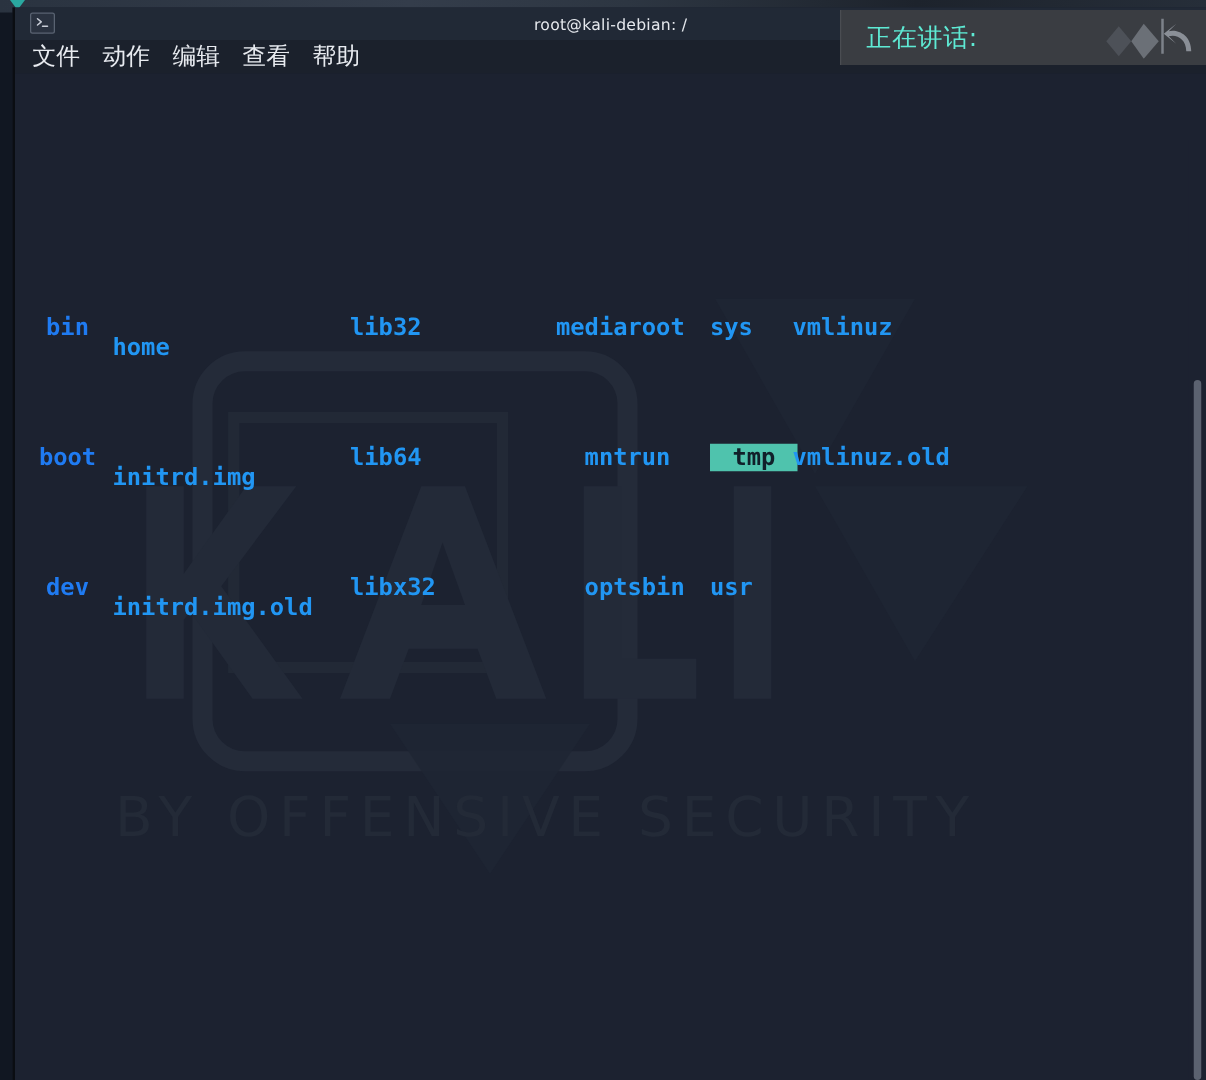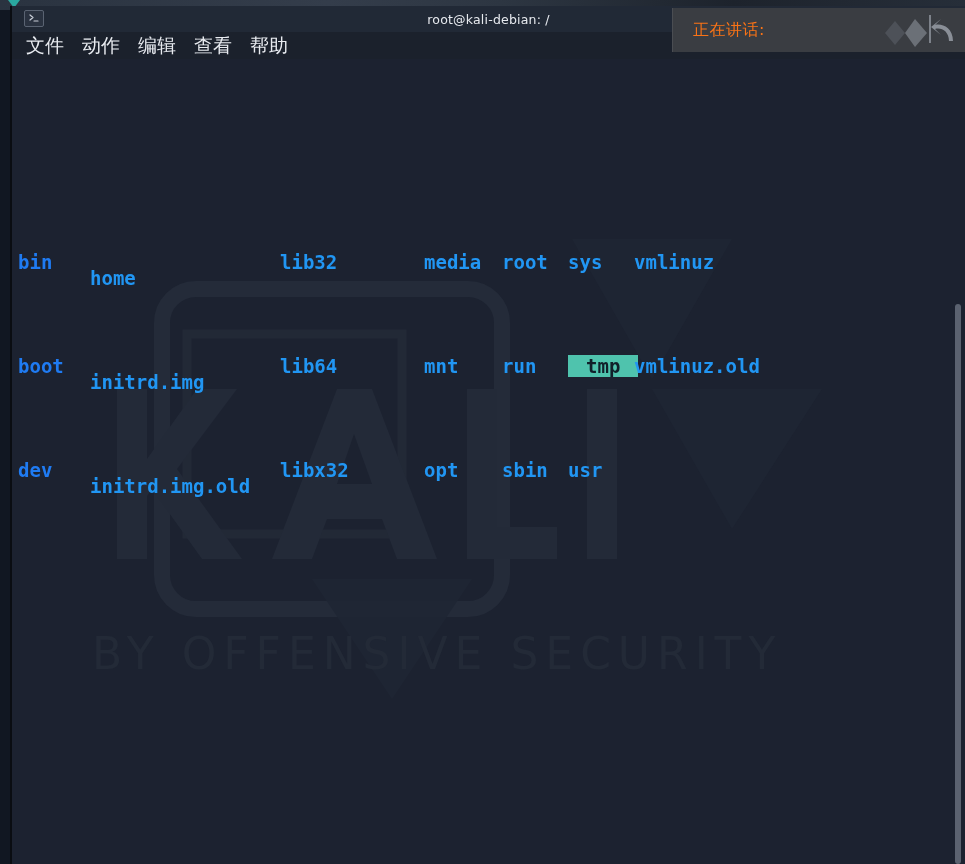--- a/index.html
+++ b/index.html
@@ -133,24 +133,24 @@
   
   .rootlist {
     position: relative;
     display: block;
   }
   .rootlist .row { height: 26px; }
   .rootlist .cell {
     display: inline-block;
     vertical-align: top;
   }
-  .w1 { width: 72px; }
+  .w1 { width: 72px; text-align: center; }
   .w2 { width: 190px; margin-top: 16px; }
   .w3 { width: 144px; }
-  .w4 { width: 78px; }
+  .w4 { width: 78px; text-align: right; }
   .w5 { width: 66px; }
   .w6 { width: 66px; }
 
   
   .prompt-block { position: relative; padding-left: 8px; }
 
   
   .scrollbar-track {
     position: absolute;
     right: 0; top: 53px;
@@ -177,22 +177,22 @@
     width: 293px;
     height: 44px;
     background: #3a3d42;
     border-left: 1px solid #4a4d52;
     display: flex;
     align-items: center;
     z-index: 20;
   }
   .speech-label {
     font-family: "DejaVu Sans", sans-serif;
-    font-size: 16px;
-    color: #f97316;
+    font-size: 20px;
+    color: #5eead4;
     margin-left: 20px;
     letter-spacing: 0.5px;
   }
   .speech-icons {
     margin-left: auto;
     margin-right: 10px;
     display: flex;
     align-items: center;
   }
 </style>

